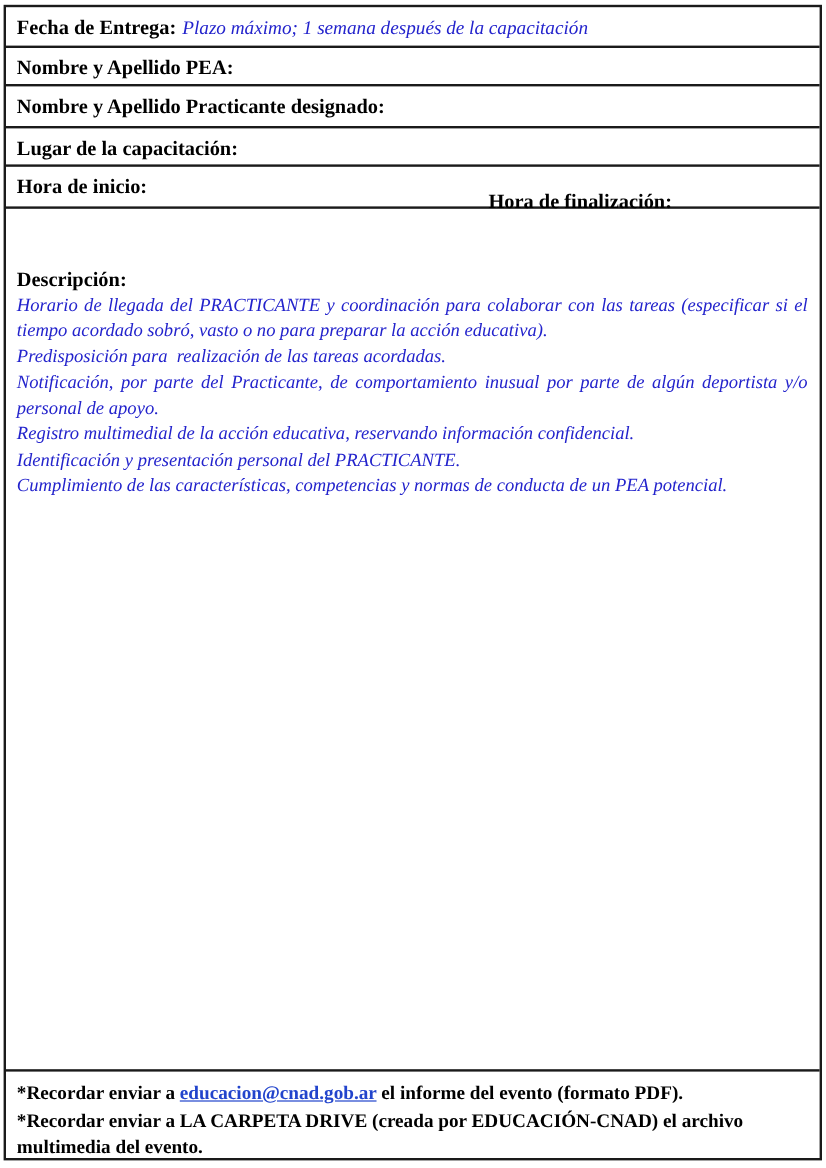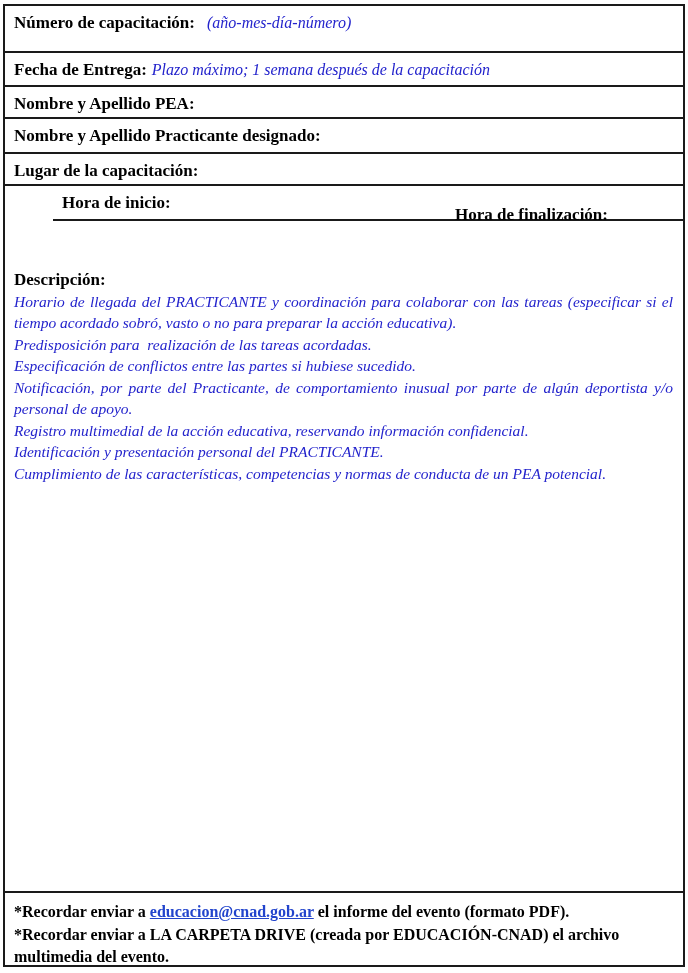--- a/index.html
+++ b/index.html
@@ -33,21 +33,21 @@
     border-bottom: 2px solid #1a1a1a;
     padding: 6px 9px 2px 9px;
     flex: 0 0 auto;
     position: relative;
   }
   .row-numero      { height: 47px; }
   .row-fecha       { height: 34px; }
   .row-pea         { height: 32px; }
   .row-practicante { height: 35px; }
   .row-lugar       { height: 32px; }
-  .row-hora        { height: 35px; margin-left: 48px; }
+  .row-hora        { height: 35px; }
   .row-desc        { flex: 1 1 auto; padding: 4px 10px 4px 9px; overflow: hidden; margin-top: 44px; }
   .row-footer      { height: 72px; border-bottom: none; padding-top: 8px; }
 
   .lbl {
     font-weight: bold;
     font-size: 17px;
     line-height: 21px;
     white-space: pre;
   }
   .val {
@@ -94,23 +94,20 @@
     font-weight: bold;
     cursor: pointer;
   }
 </style>
 </head>
 <body>
 
 <div class="doc">
   <div class="tbl">
 
-    <div class="row row-numero">
-      <span class="lbl">Número de capacitación:</span><span class="val val-numero">(año-mes-día-número)</span>
-    </div>
 
     <div class="row row-fecha">
       <span class="lbl">Fecha de Entrega:</span><span class="val val-fecha">Plazo máximo; 1 semana después de la capacitación</span>
     </div>
 
     <div class="row row-pea">
       <span class="lbl">Nombre y Apellido PEA:</span>
     </div>
 
     <div class="row row-practicante">
@@ -123,21 +120,20 @@
 
     <div class="row row-hora">
       <span class="lbl">Hora de inicio:</span>
       <span class="lbl hora-fin">Hora de finalización:</span>
     </div>
 
     <div class="row row-desc">
       <div class="desc-label">Descripción:</div>
       <p class="desc-item">Horario de llegada del PRACTICANTE y coordinación para colaborar con las tareas (especificar si el tiempo acordado sobró, vasto o no para preparar la acción educativa).</p>
       <p class="desc-item">Predisposición para  realización de las tareas acordadas.</p>
-      <p class="desc-item">Especificación de conflictos entre las partes si hubiese sucedido.</p>
       <p class="desc-item">Notificación, por parte del Practicante, de comportamiento inusual por parte de algún deportista y/o personal de apoyo.</p>
       <p class="desc-item">Registro multimedial de la acción educativa, reservando información confidencial.</p>
       <p class="desc-item">Identificación y presentación personal del PRACTICANTE.</p>
       <p class="desc-item">Cumplimiento de las características, competencias y normas de conducta de un PEA potencial.</p>
     </div>
 
     <div class="row row-footer">
       <p class="fnote"><span>*Recordar enviar a </span><a class="email-link">educacion@cnad.gob.ar</a><span> el informe del evento (formato PDF).</span></p>
       <p class="fnote fnote-wrap">*Recordar enviar a LA CARPETA DRIVE (creada por EDUCACIÓN-CNAD) el archivo multimedia del evento.</p>
     </div>

